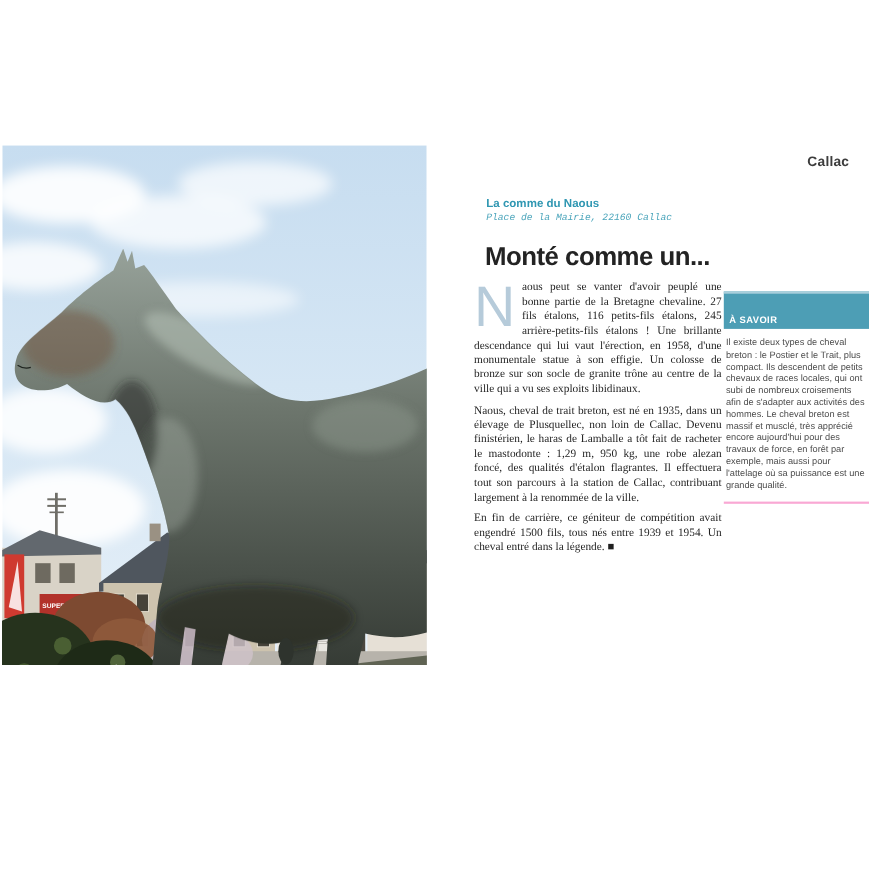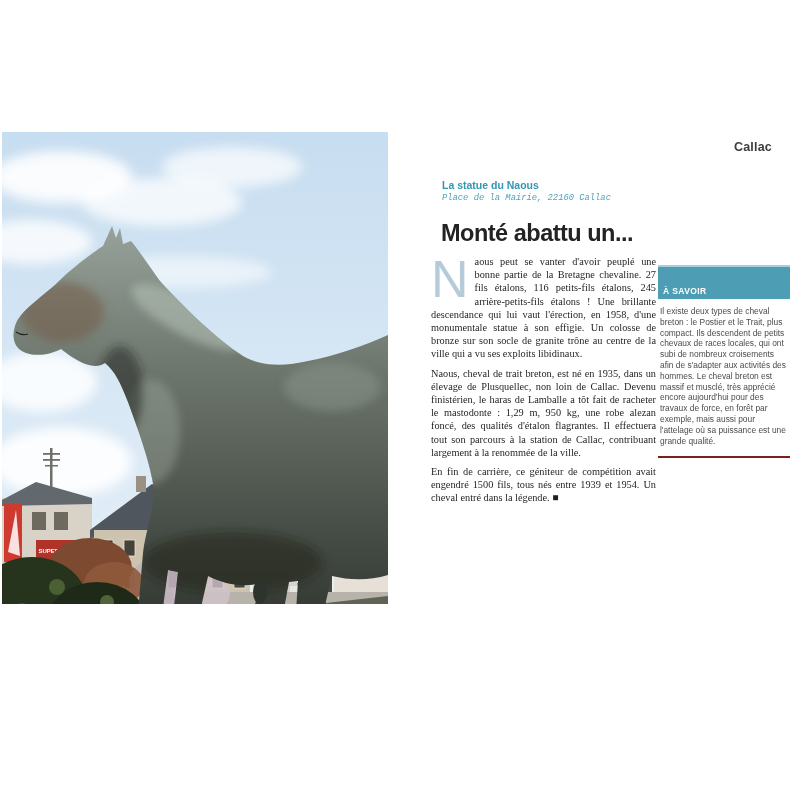--- a/index.html
+++ b/index.html
@@ -24,21 +24,21 @@
         font-family:"Liberation Serif",serif;font-size:10.3px;line-height:13.2px;color:#1f1f1f;
         text-align:justify;}
   .article-body p{margin:0 0 6px 0;}
   .drop-cap{float:left;font-family:"Liberation Sans",sans-serif;font-weight:normal;
         font-size:52px;line-height:42px;color:#b6cbda;margin:3px 6px 0 0;}
   
   .sidebar{position:absolute;left:658px;top:265px;width:132px;}
   .sidebar-bar{background:#4d9eb5;border-top:2px solid #a9cfdc;color:#ffffff;
         font-size:8.5px;font-weight:bold;letter-spacing:.4px;padding:19px 5px 3px 5px;}
   .sidebar-body{padding:7px 2px 10px 2px;font-size:8.4px;line-height:10.8px;color:#4b4b4b;
-        border-bottom:2px solid #7f1d1d;}
+        border-bottom:2px solid #f9a8d4;}
   
   .page-number{position:absolute;left:755px;top:639px;font-size:9px;color:#6a6a6a;}
 </style>
 </head>
 <body>
 
 <div class="page">
 
   <div class="section-label">Callac</div>
 
@@ -194,23 +194,23 @@
           <ellipse cx="118" cy="262" rx="24" ry="48" fill="#20241f" opacity=".5"></ellipse>
           <ellipse cx="230" cy="430" rx="90" ry="30" fill="#1d211c" opacity=".5"></ellipse>
         </g>
         <ellipse cx="258" cy="460" rx="7" ry="12" fill="#2e332d"></ellipse>
         <path d="M14,200 q6,4 12,2" stroke="#1f241f" stroke-width="1.2" fill="none"></path>
       </g>
     </svg>
     <div class="photo-caption">Naous, un étalon de légende</div>
   </div>
 
-  <div class="article-heading">La statue du Naous</div>
+  <div class="article-heading">La comme du Naous</div>
   <div class="article-address">Place de la Mairie, 22160 Callac</div>
-  <div class="article-title">Monté abattu un...</div>
+  <div class="article-title">Monté comme un...</div>
 
   <div class="article-body">
     <p>
       <span class="drop-cap">N</span><span>aous peut se vanter d'avoir peuplé une bonne partie de la Bretagne chevaline. 27 fils étalons, 116 petits-fils étalons, 245 arrière-petits-fils étalons ! Une brillante descendance qui lui vaut l'érection, en 1958, d'une monumentale statue à son effigie. Un colosse de bronze sur son socle de granite trône au centre de la ville qui a vu ses exploits libidinaux.</span>
     </p>
     <p>Naous, cheval de trait breton, est né en 1935, dans un élevage de Plusquellec, non loin de Callac. Devenu finistérien, le haras de Lamballe a tôt fait de racheter le mastodonte : 1,29 m, 950 kg, une robe alezan foncé, des qualités d'étalon flagrantes. Il effectuera tout son parcours à la station de Callac, contribuant largement à la renommée de la ville.</p>
     <p>En fin de carrière, ce géniteur de compétition avait engendré 1500 fils, tous nés entre 1939 et 1954. Un cheval entré dans la légende. ■</p>
   </div>
 
   <div class="sidebar">

